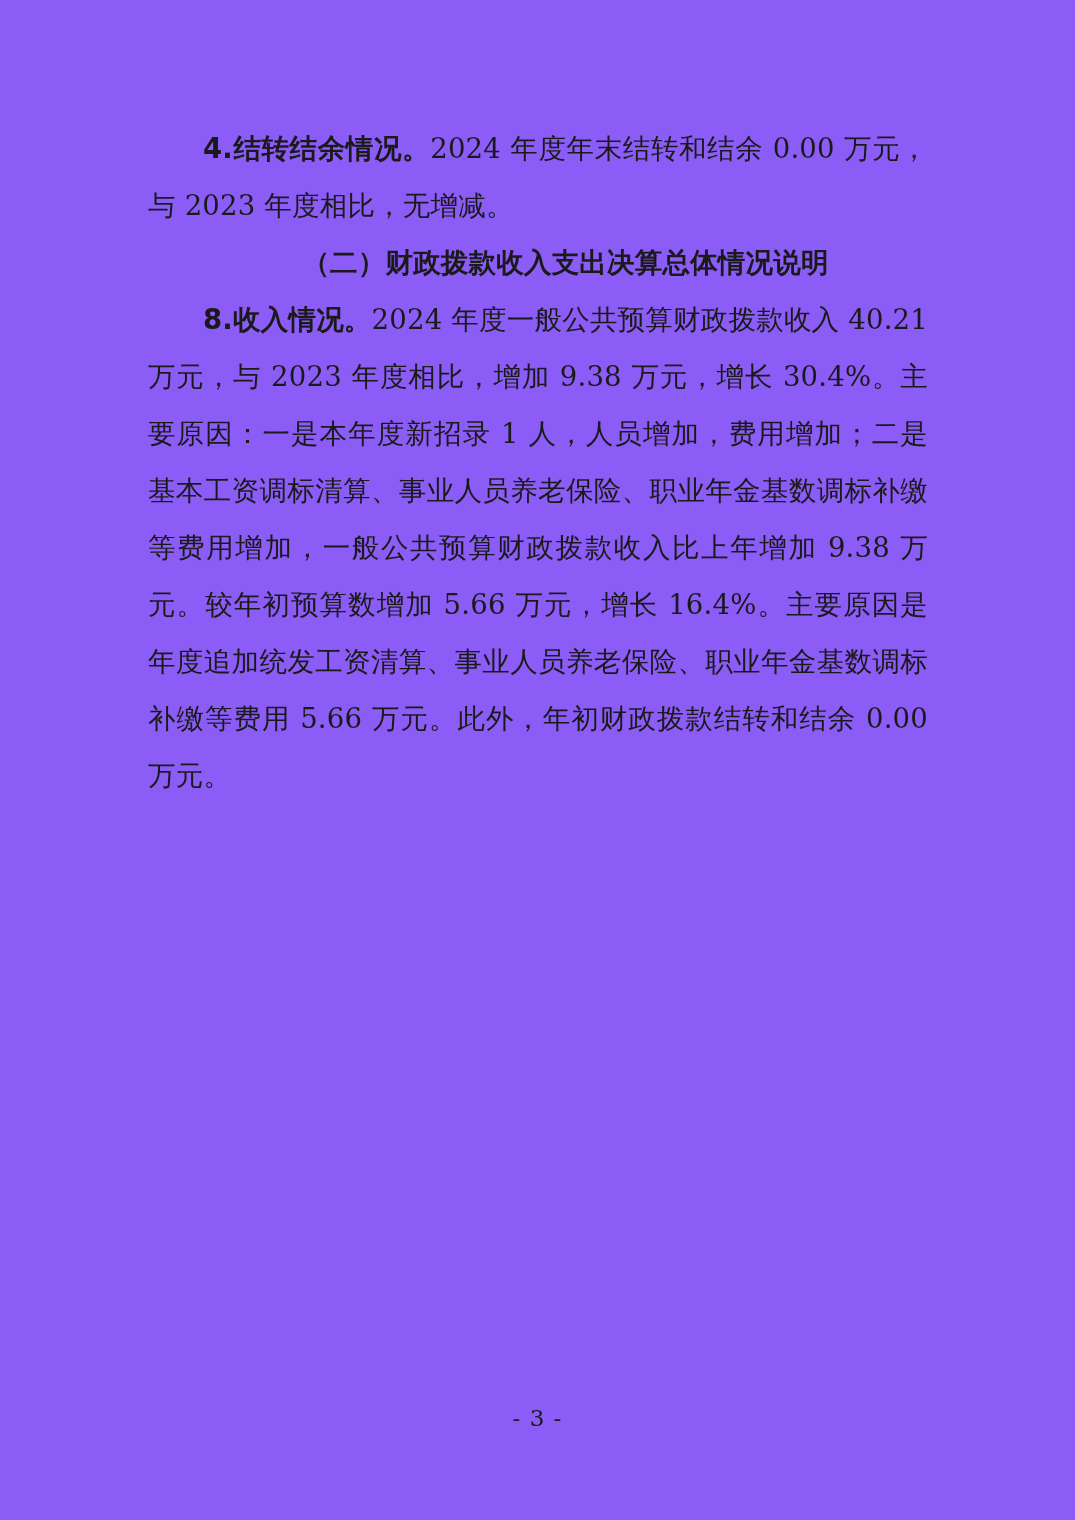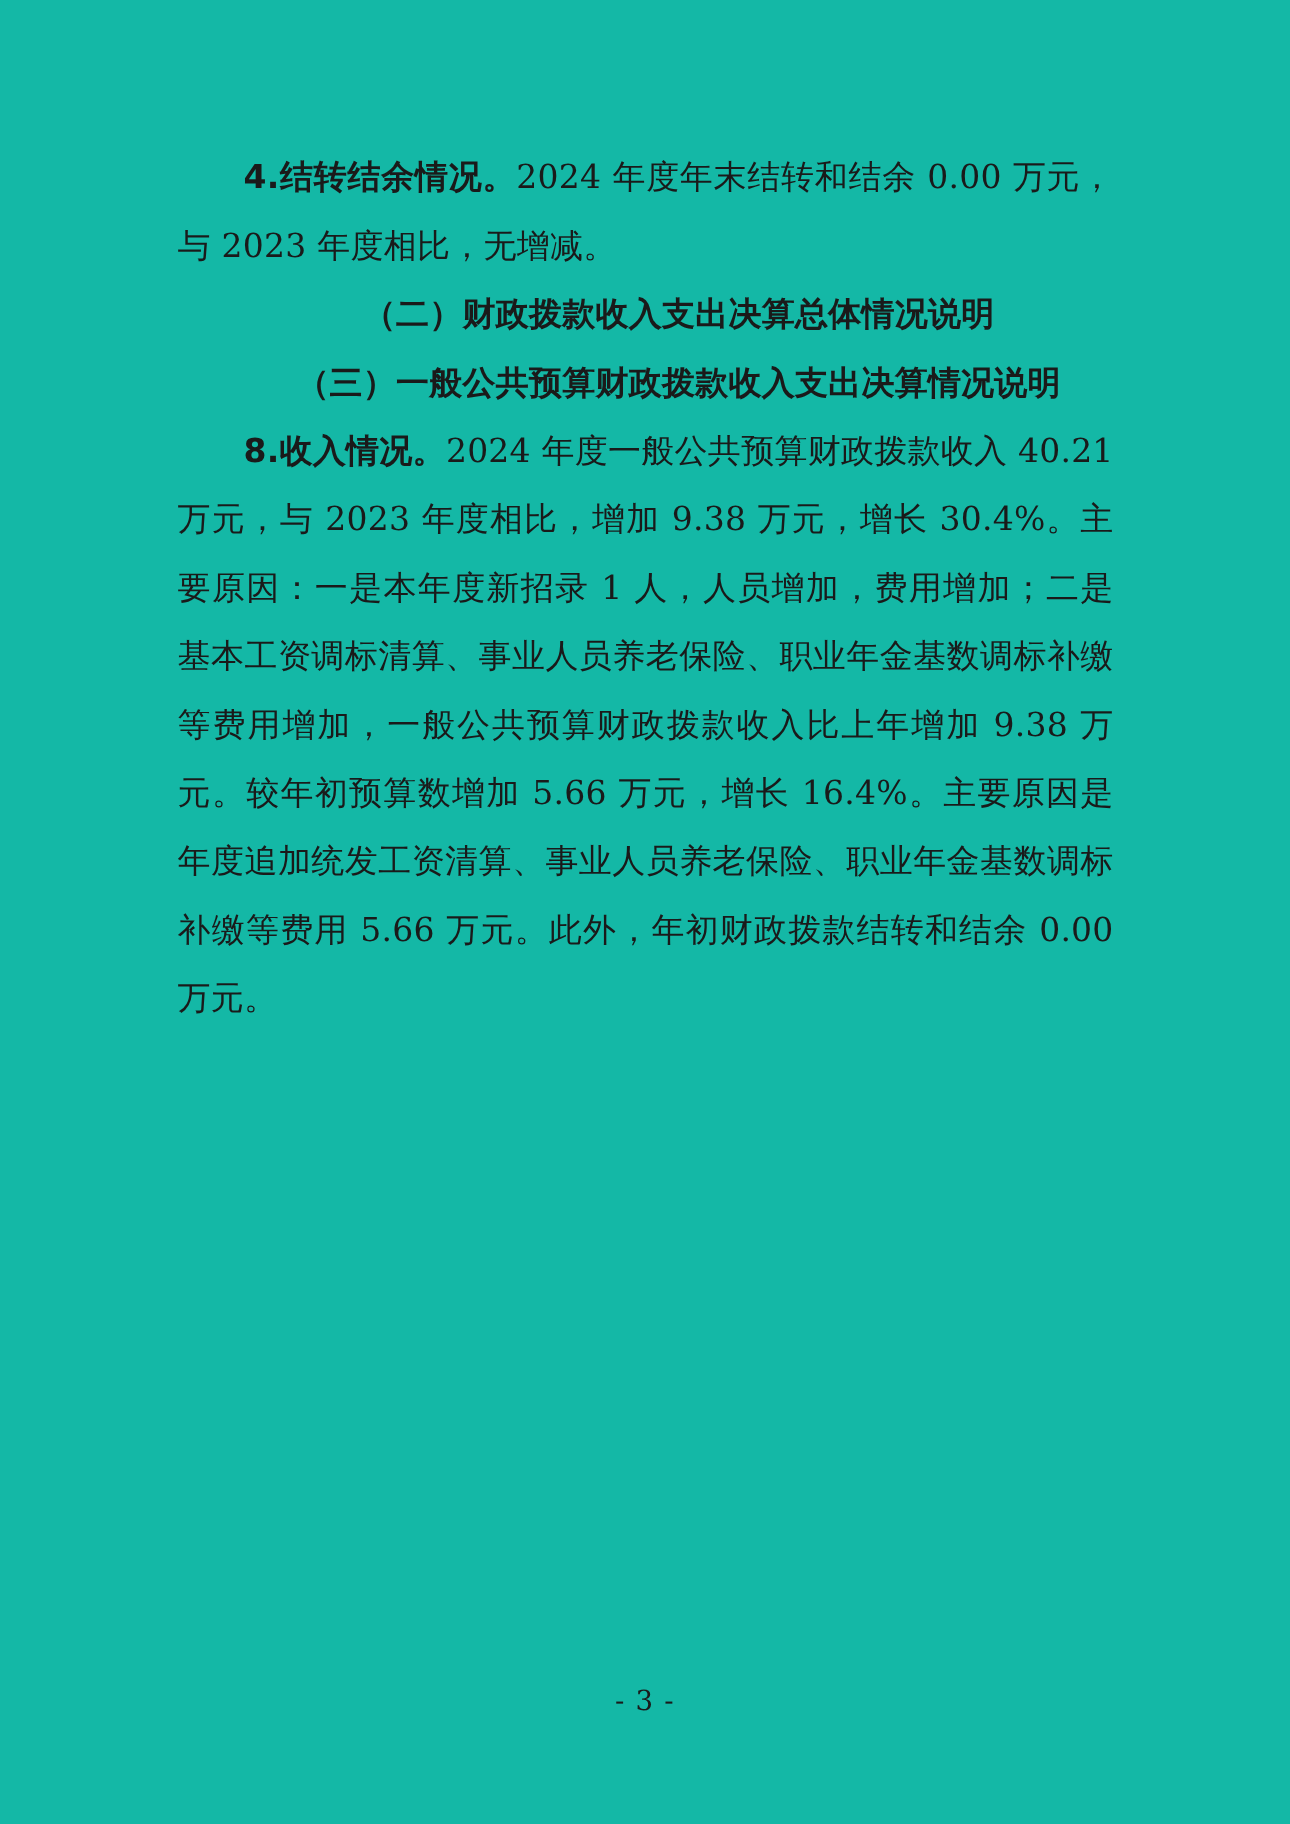--- a/index.html
+++ b/index.html
@@ -5,21 +5,21 @@
   html, body {
     margin: 0;
     padding: 0;
     background: #ffffff;
   }
   .page {
     position: relative;
     width: 1075px;
     height: 1520px;
     margin: 0 auto;
-    background: #14b8a6;
+    background: #8b5cf6;
     font-family: "DejaVu Serif", "Liberation Serif", serif;
     color: #1a1a1a;
     overflow: hidden;
   }
   .content {
     position: absolute;
     left: 148px;
     top: 120px;
     width: 780px;
   }
@@ -65,21 +65,20 @@
 <div class="page">
   <div class="content">
 
     <p class="para">
       <span class="lead">4.结转结余情况。</span><span>2024 年度年末结转和结余 0.00 万元，与 2023 年度相比，无增减。</span>
     </p>
 
     <p class="heading">（二）财政拨款收入支出决算总体情况说明</p>
 
 
-    <p class="heading">（三）一般公共预算财政拨款收入支出决算情况说明</p>
 
     <p class="para">
       <span class="lead">8.收入情况。</span><span>2024 年度一般公共预算财政拨款收入 40.21 万元，与 2023 年度相比，增加 9.38 万元，增长 30.4%。主要原因：一是本年度新招录 1 人，人员增加，费用增加；二是基本工资调标清算、事业人员养老保险、职业年金基数调标补缴等费用增加，一般公共预算财政拨款收入比上年增加 9.38 万元。较年初预算数增加 5.66 万元，增长 16.4%。主要原因是年度追加统发工资清算、事业人员养老保险、职业年金基数调标补缴等费用 5.66 万元。此外，年初财政拨款结转和结余 0.00 万元。</span>
     </p>
 
 
   </div>
 
   <div class="footer">- 3 -</div>
 </div>

